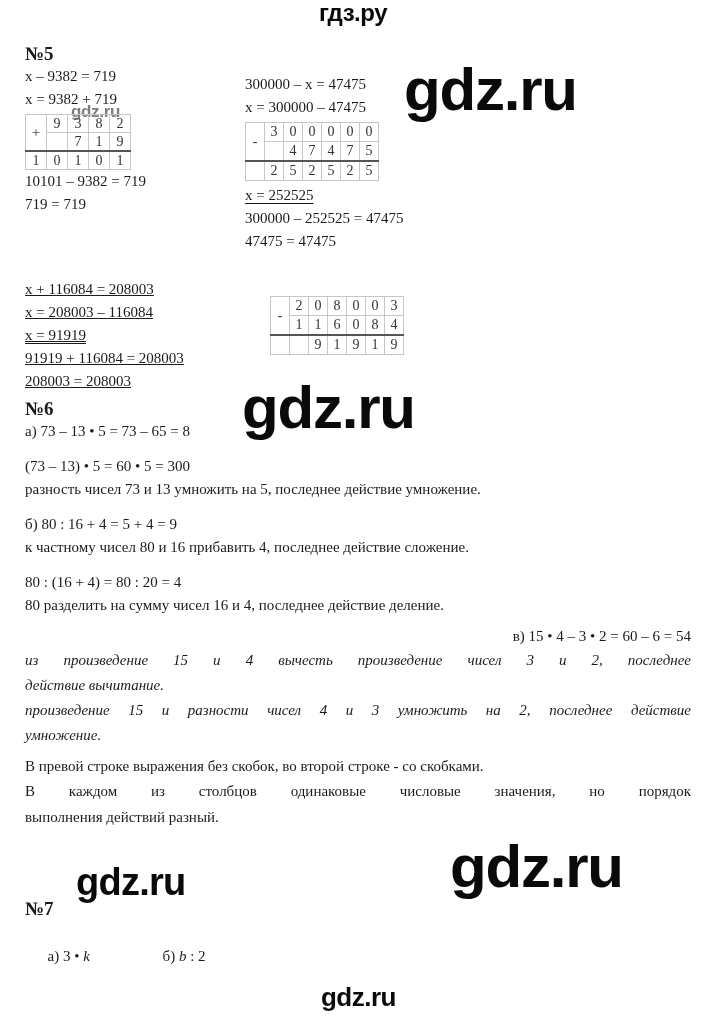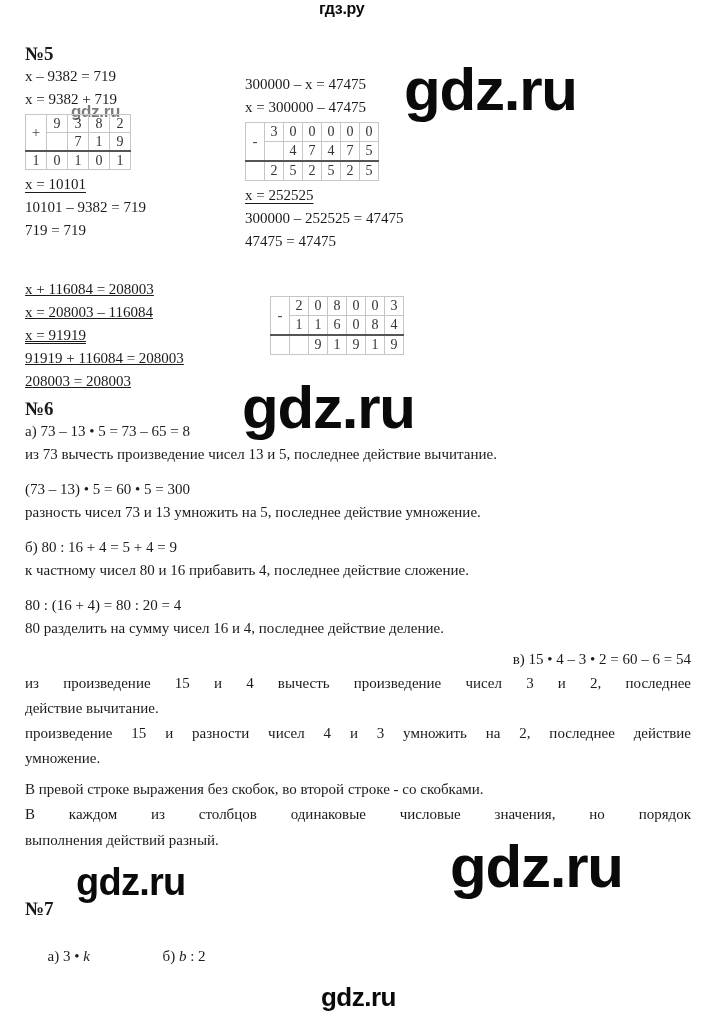--- a/index.html
+++ b/index.html
@@ -5,21 +5,21 @@
   html,body { margin:0; padding:0; background:#ffffff; }
   .page {
     position:relative; width:720px; height:1016px; overflow:hidden;
     background:#ffffff; font-family:"Liberation Serif", serif; color:#1b1b1b;
   }
   .wm {
     position:absolute; font-family:"Liberation Sans", sans-serif;
     font-weight:bold; color:#0a0a0a; line-height:1; letter-spacing:-0.02em;
     white-space:pre;
   }
-  .wm-header   { left:319px; top:1px;   font-size:16px; }
+  .wm-header   { left:319px; top:1px;   font-size:24px; }
   .wm-top      { left:404px; top:60px;  font-size:60px; }
   .wm-small    { left:71px;  top:103px; font-size:17px; color:#7d7d7d; font-weight:600; }
   .wm-mid      { left:242px; top:378px; font-size:60px; }
   .wm-botleft  { left:76px;  top:863px; font-size:38px; }
   .wm-botright { left:450px; top:837px; font-size:60px; }
   .wm-footer   { left:321px; top:984px; font-size:26px; }
 
   .block { position:absolute; }
   .line { font-size:15px; line-height:23px; white-space:pre; }
   .plabel { font-weight:bold; font-size:19px; line-height:23px; }
@@ -42,21 +42,21 @@
   #p5-part2 { left:25px;  top:278px;text-decoration:underline; }
   #t3-wrap  { left:270px; top:296px; }
   #p6 { left:25px; top:397px; width:666px; }
   #p7 { left:25px; top:897px; }
 
   .mt12 { margin-top:12px; }
   .mt8  { margin-top:8px;text-align:right; }
   .mt7  { margin-top:7px; }
   .mt5  { margin-top:5px; }
   .wrapline { white-space:normal; }
-  .lh25 { line-height:25px; }
+  .lh25 { line-height:25px;font-style:italic; }
   .lh26 { line-height:26px; }
   .justify-full { text-align:justify; text-align-last:justify; white-space:normal; }
   .var { font-style:italic; }
   .cell-a { display:inline-block; width:115px; }
 </style>
 </head>
 <body>
 
 <div class="page">
 
@@ -91,21 +91,20 @@
       <tr class="res">
         <td>1</td>
         <td>0</td>
         <td>1</td>
         <td>0</td>
         <td>1</td>
       </tr>
     </tbody>
       </table>
 
-    <div class="line result mt3">х = 10101</div>
     <div class="line">10101 – 9382 = 719</div>
     <div class="line">719 = 719</div>
   </div>
 
   <div class="block" id="p5-right">
     <div class="line">300000 – х = 47475</div>
     <div class="line">х = 300000 – 47475</div>
 
     <table class="col-table t2">
       <tbody>
@@ -180,21 +179,20 @@
         <td>1</td>
         <td>9</td>
       </tr>
     </tbody>
       </table>
   </div>
 
   <div class="block" id="p6">
     <div class="plabel">№6</div>
     <div class="line">а) 73 – 13 • 5 = 73 – 65 = 8</div>
-    <div class="line wrapline">из 73 вычесть произведение чисел 13 и 5, последнее действие вычитание.</div>
     <div class="line mt12">(73 – 13) • 5 = 60 • 5 = 300</div>
     <div class="line wrapline">разность чисел 73 и 13 умножить на 5, последнее действие умножение.</div>
     <div class="line mt12">б) 80 : 16 + 4 = 5 + 4 = 9</div>
     <div class="line wrapline">к частному чисел 80 и 16 прибавить 4, последнее действие сложение.</div>
     <div class="line mt12">80 : (16 + 4) = 80 : 20 = 4</div>
     <div class="line wrapline">80 разделить на сумму чисел 16 и 4, последнее действие деление.</div>
     <div class="line mt8">в) 15 • 4 – 3 • 2 = 60 – 6 = 54</div>
     <div class="line lh25 justify-full">из произведение 15 и 4 вычесть произведение чисел 3 и 2, последнее</div>
     <div class="line lh25 wrapline">действие вычитание.</div>
     <div class="line lh25 justify-full">произведение 15 и разности чисел 4 и 3 умножить на 2, последнее действие</div>

